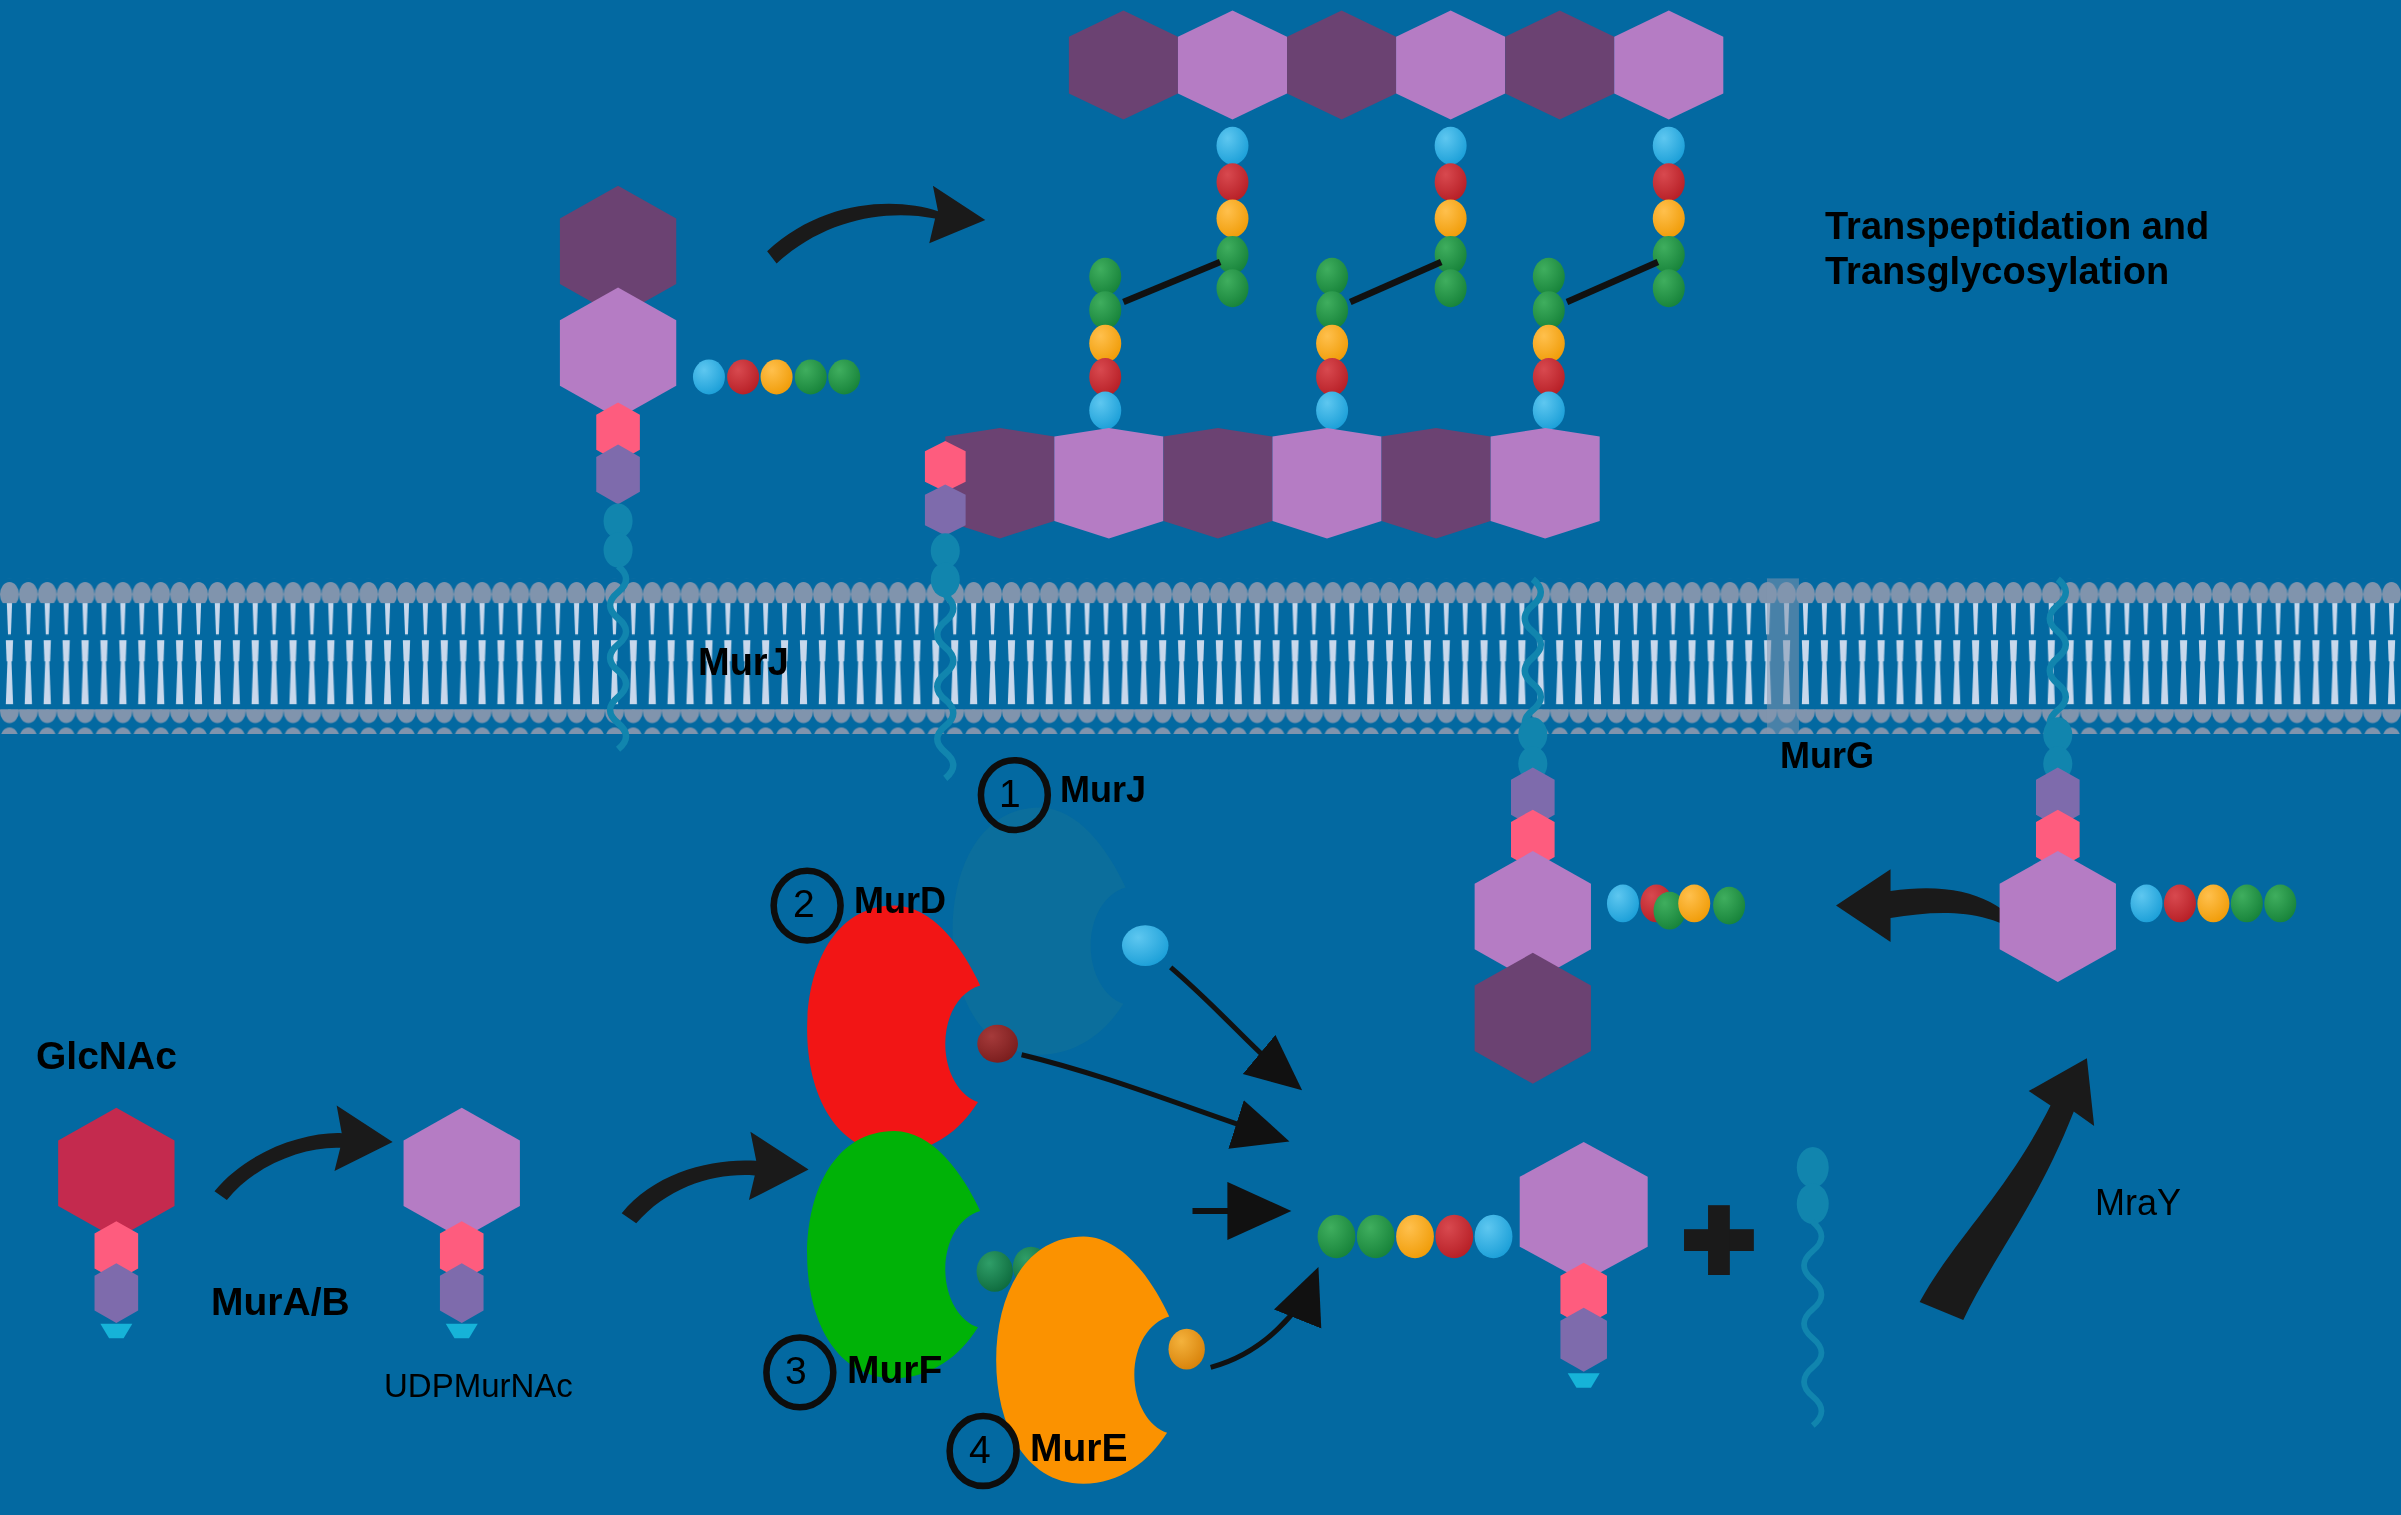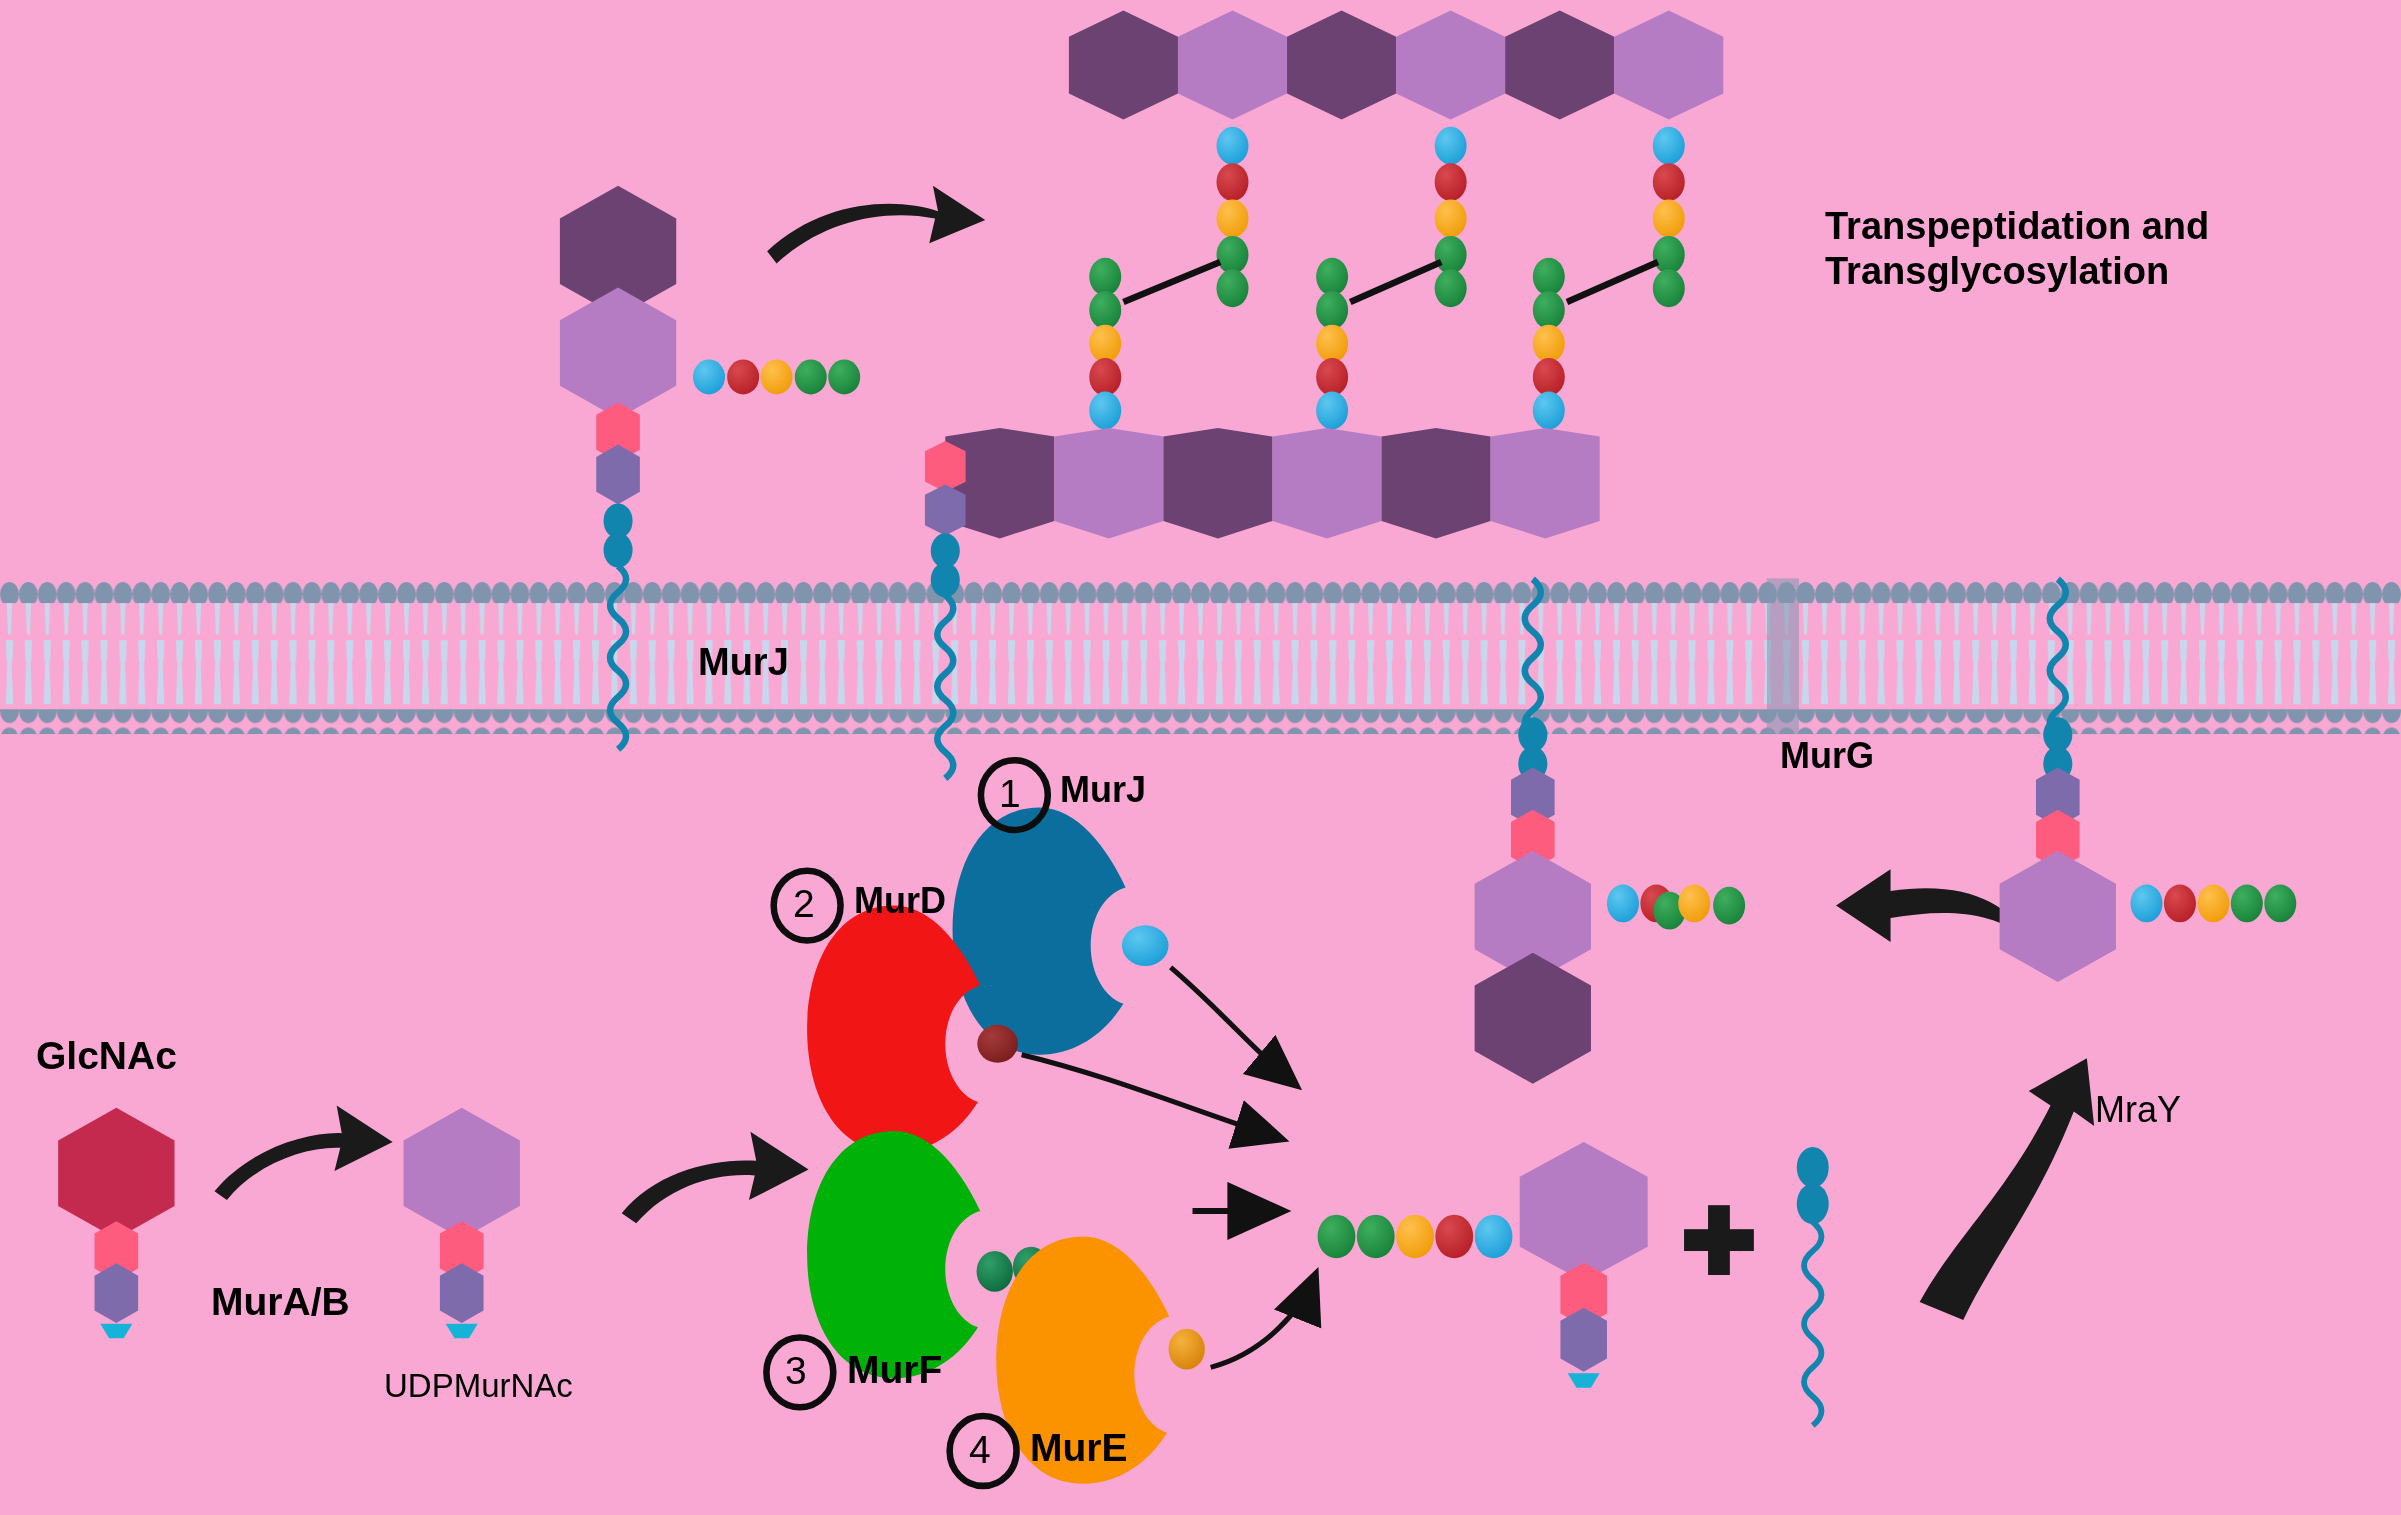--- a/index.html
+++ b/index.html
@@ -1,17 +1,17 @@
 <!DOCTYPE html>
 <html style="font-size:11.6px"><head>
 <meta charset="utf-8">
 <style>
   html,body{margin:0;padding:0;background:#fff;}
   body{font-family:"Liberation Sans",sans-serif;}
-  #stage{position:relative;width:2401px;height:1516px;background:#f9a8d4;overflow:hidden;}
+  #stage{position:relative;width:2401px;height:1516px;background:#0369a1;overflow:hidden;}
   .lbl{position:absolute;color:#000;white-space:pre;line-height:1.18;}
   .bold{font-weight:bold;}
   svg{display:block;}
   #svgroot{position:absolute;left:0;top:0;width:2401px;height:1516px;}
 </style>
 </head>
 <body>
 
 <div id="stage">
   <svg id="svgroot" viewBox="0 0 3302 2084">
@@ -322,21 +322,21 @@
       <ellipse cx="2493" cy="1605" rx="22" ry="28" fill="#1185ae"></ellipse>
       <ellipse cx="2493" cy="1655" rx="22" ry="28" fill="#1185ae"></ellipse>
       <path d="M2493 1680 q24 20 0 40 q-24 20 0 40 q24 20 0 40 q-24 20 0 40 q24 20 0 40 q-24 20 0 40 q24 20 0 40" stroke="#1185ae" stroke-width="8" fill="none"></path>
     </g>
   </svg>
 
   <div class="lbl bold" style="left:1825px;top:204px;font-size:38px;"><span>Transpeptidation and</span><br><span>Transglycosylation</span></div>
 
   <div class="lbl bold" style="left:698px;top:640px;font-size:38px;text-align:right;">MurJ</div>
   <div class="lbl" style="left:1780px;top:735px;font-size:36px;font-weight:bold;">MurG</div>
-  <div class="lbl" style="left:2095px;top:1089px;font-size:36px;">MraY</div>
+  <div class="lbl" style="left:2095px;top:1182px;font-size:36px;">MraY</div>
 
   <div class="lbl bold" style="left:36px;top:1033px;font-size:39px;">GlcNAc</div>
   <div class="lbl bold" style="left:211px;top:1279px;font-size:39px;">MurA/B</div>
   <div class="lbl" style="left:384px;top:1367px;font-size:33px;">UDPMurNAc</div>
 
   <div class="lbl" style="left:999px;top:771px;font-size:39px;">1</div>
   <div class="lbl bold" style="left:1060px;top:769px;font-size:36px;">MurJ</div>
 
   <div class="lbl" style="left:793px;top:881px;font-size:39px;">2</div>
   <div class="lbl bold" style="left:854px;top:880px;font-size:36px;">MurD</div>

